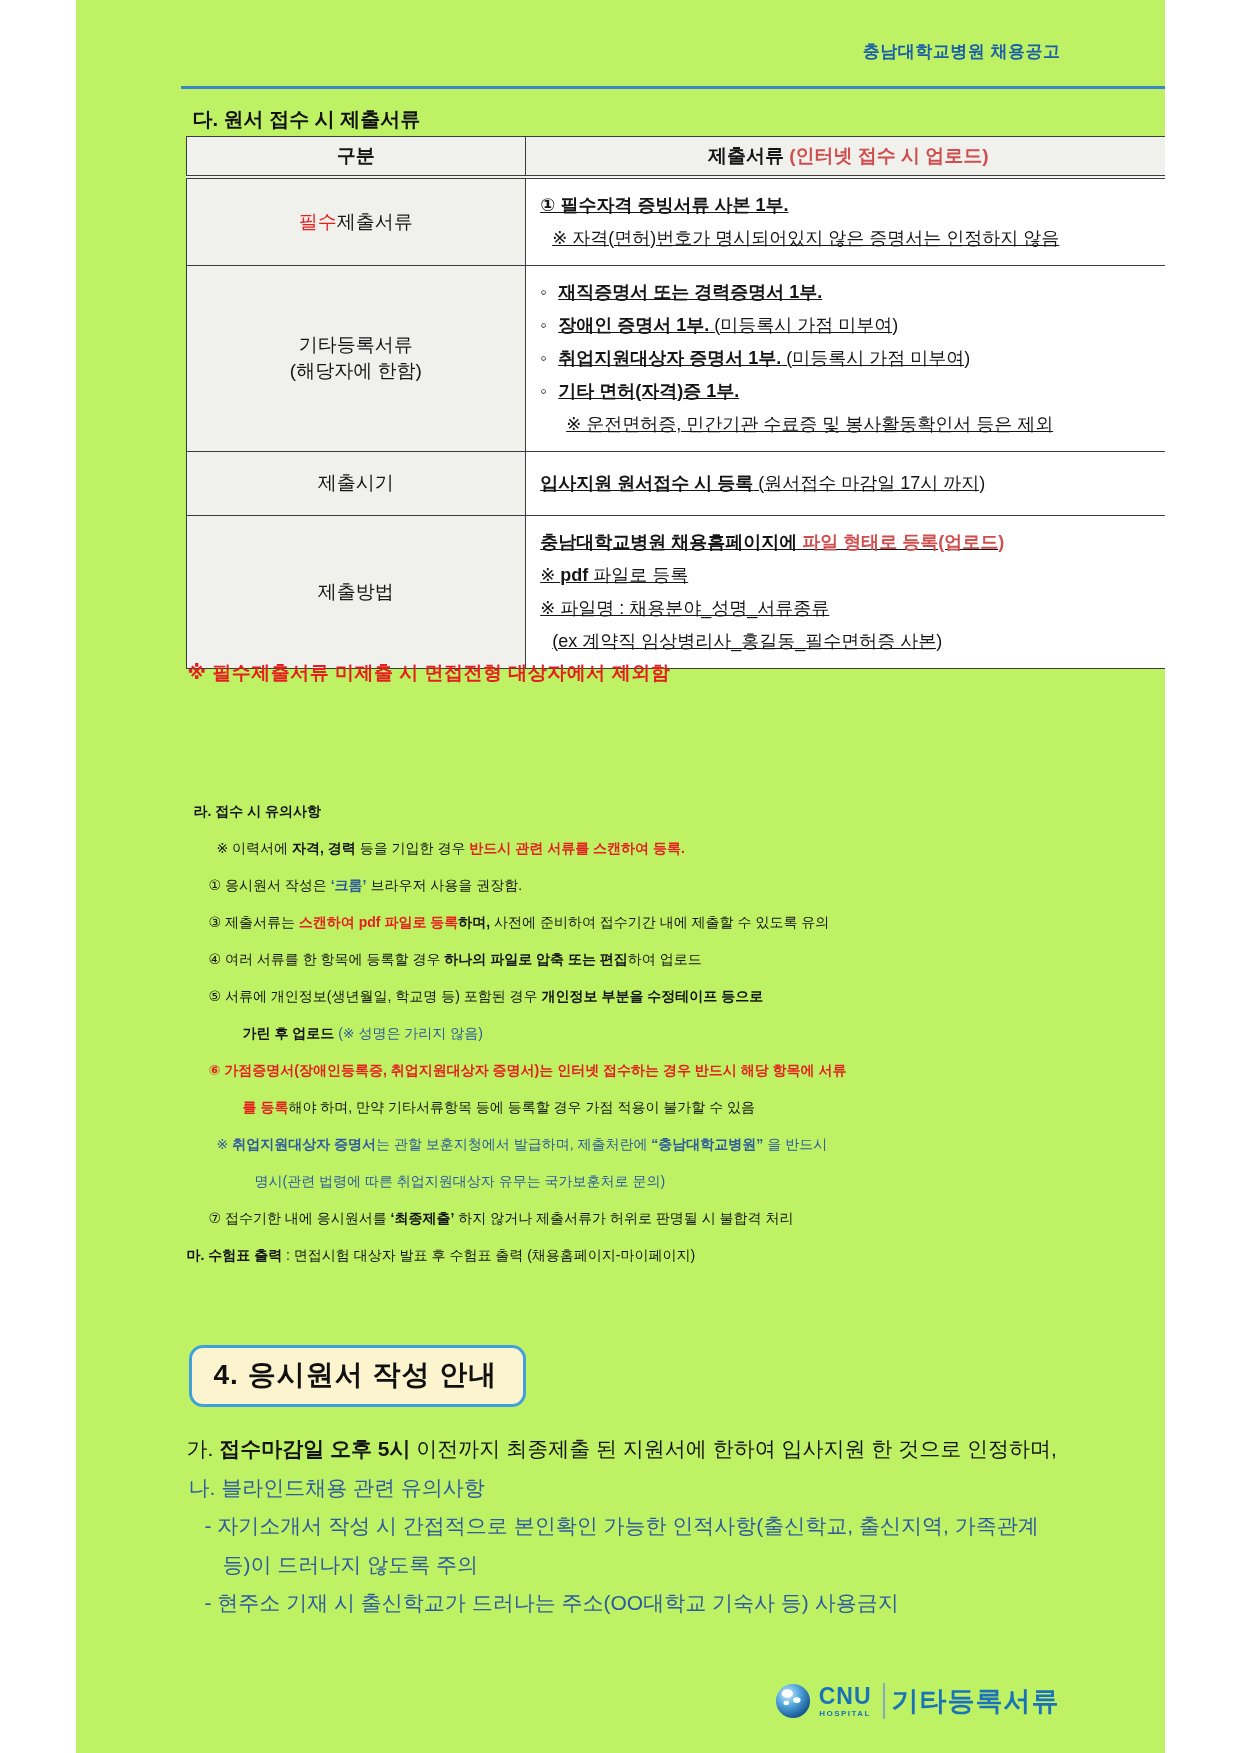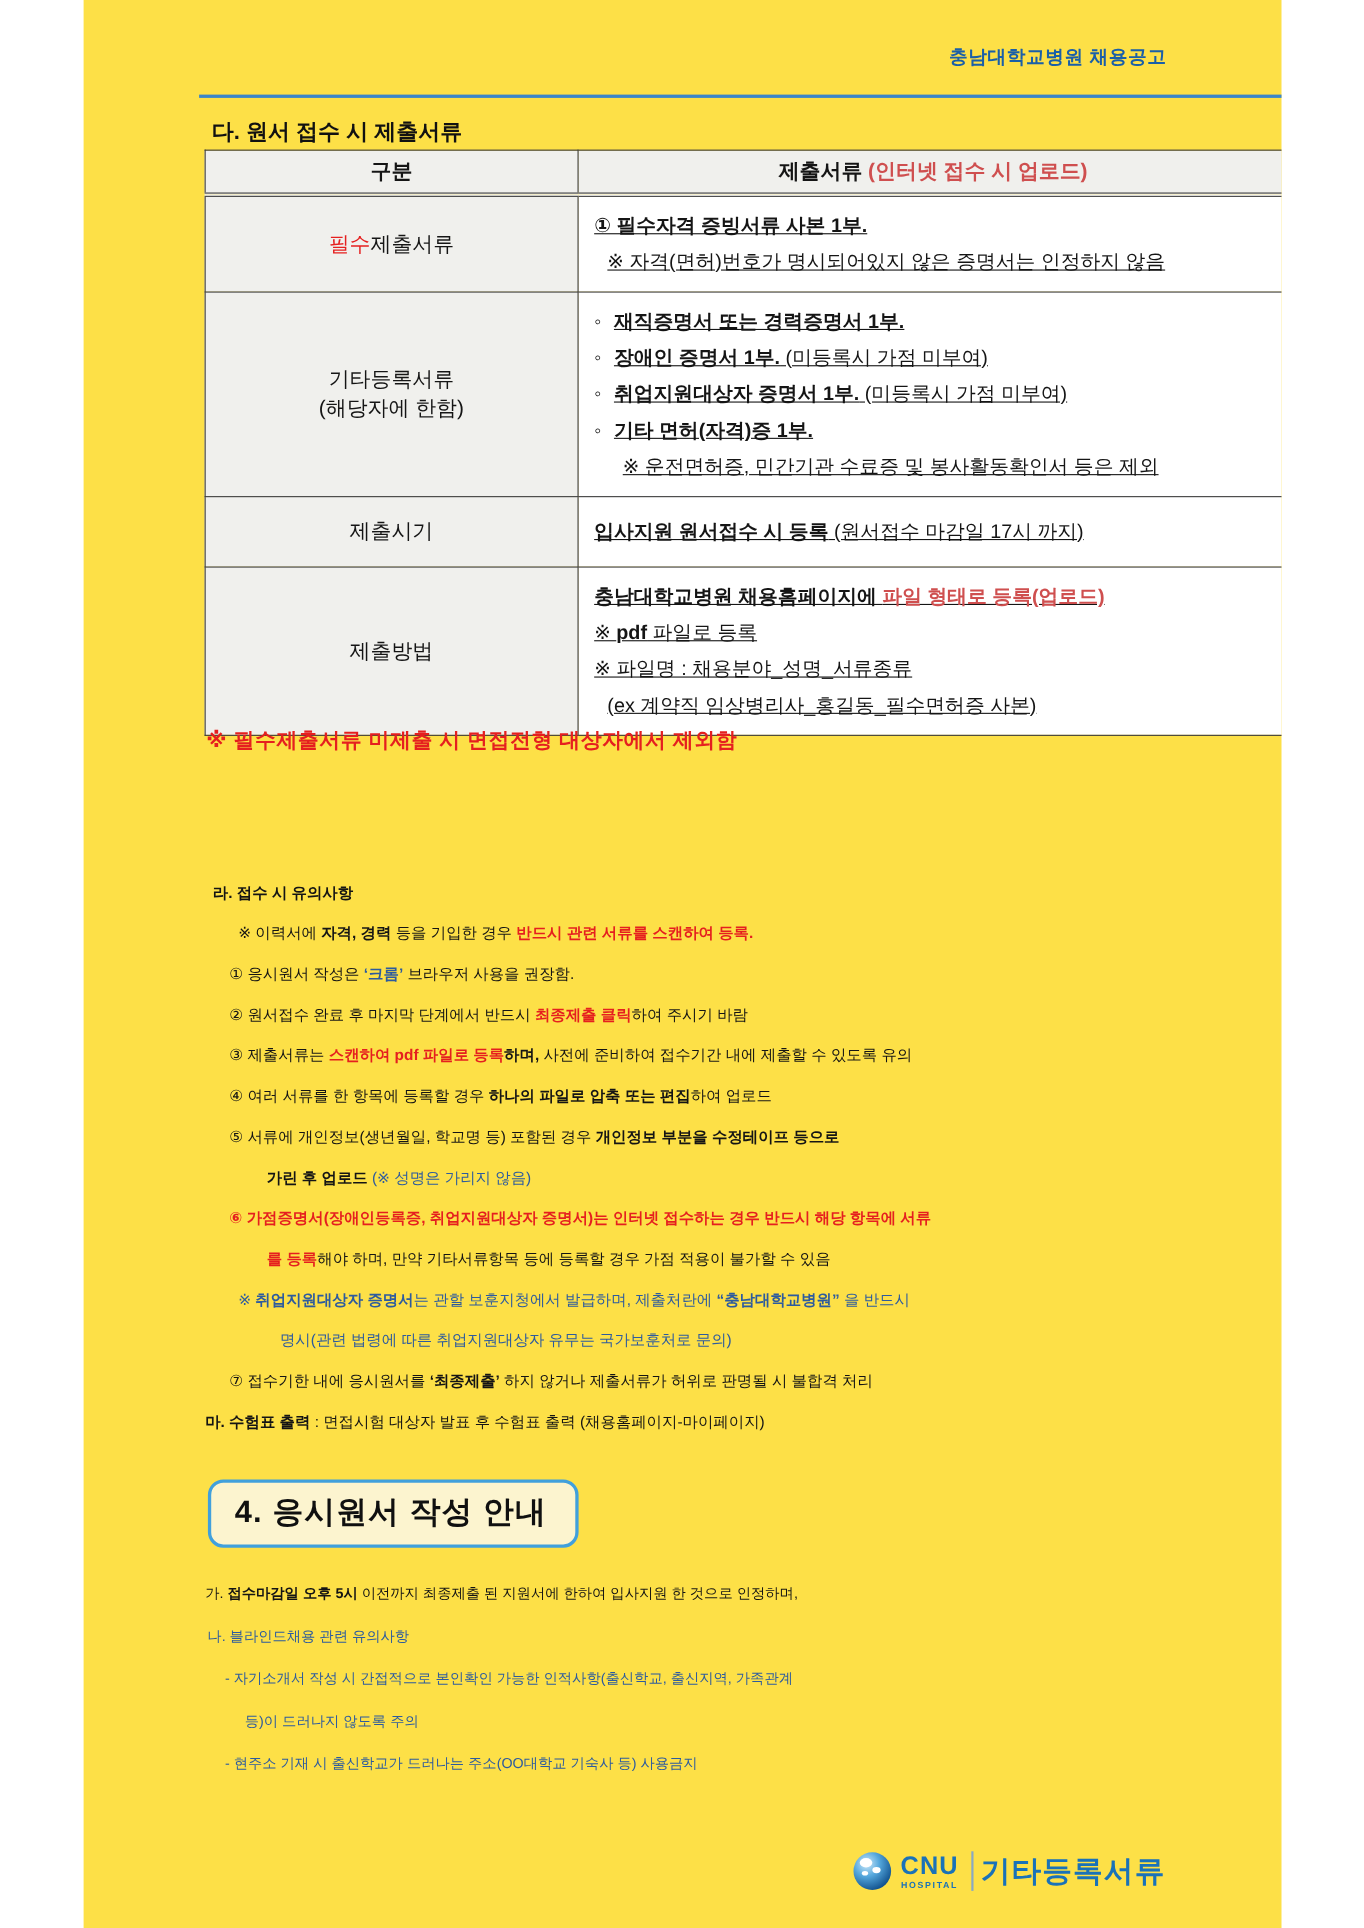--- a/index.html
+++ b/index.html
@@ -1,19 +1,19 @@
 <!DOCTYPE html>
 <html><head>
 <meta charset="utf-8">
 <style>
   * { margin:0; padding:0; box-sizing:border-box; }
   html,body { background:#ffffff; }
   .page {
     position:relative; width:1089px; height:1753px; margin:0 auto;
-    background:#fde047; overflow:hidden;
+    background:#bef264; overflow:hidden;
     font-family:"Liberation Sans","DejaVu Sans",sans-serif;
     color:#111111;
   }
   .abs { position:absolute; }
 
   
   .hdr-title { top:40px; right:104px; font-size:17px; font-weight:bold; color:#1a5fa8; letter-spacing:0.5px; }
   .hdr-rule { top:86px; left:105px; width:1032px; height:3px; background:#3a86c8; }
 
   
@@ -47,21 +47,21 @@
 
   
   .sec4-box {
     top:1345px; left:113px;
     background:#fcf4cf; border:3px solid #41a0dc; border-radius:14px;
     padding:8px 26px 10px 22px;
     font-size:28px; font-weight:bold; color:#101010; letter-spacing:1px;
   }
 
   
-  .sec4-block { top:1430px; left:105px; width:1035px; font-size:13px; line-height:38.5px; color:#141414; }
+  .sec4-block { top:1430px; left:105px; width:1035px; font-size:21px; line-height:38.5px; color:#141414; }
   .s4-ga { padding-left:6px; }
   .s4-ga2 { padding-left:42px; }
   .s4-na { padding-left:8px; }
   .s4-dash { padding-left:24px; }
   .s4-dash2 { padding-left:42px; }
 
   
   .footer-logo { top:1666px; right:105px; display:flex; align-items:center; gap:7px;margin-top:16px; }
   .globe { width:38px; height:38px; }
   .cnu-block { display:flex; flex-direction:column; align-items:center; line-height:1; margin-right:4px; }
@@ -123,21 +123,20 @@
     </tr>
   </tbody>
     </table>
 
   <div class="abs tbl-note">※ 필수제출서류 미제출 시 면접전형 대상자에서 제외함</div>
 
   <div class="abs ra-block">
     <div class="ra-heading">라. 접수 시 유의사항</div>
     <div class="p-note"><span>※ 이력서에 </span><span class="bold">자격, 경력</span><span> 등을 기입한 경우 </span><span class="bold red">반드시 관련 서류를 스캔하여 등록.</span></div>
     <div class="p-num"><span>① 응시원서 작성은 </span><span class="bold blue">‘크롬’</span><span> 브라우저 사용을 권장함.</span></div>
-    <div class="p-num"><span>② 원서접수 완료 후 마지막 단계에서 반드시 </span><span class="bold red">최종제출 클릭</span><span>하여 주시기 바람</span></div>
     <div class="p-num"><span>③ 제출서류는 </span><span class="bold red">스캔하여 pdf 파일로 등록</span><span class="bold">하며,</span><span> 사전에 준비하여 접수기간 내에 제출할 수 있도록 유의</span></div>
     <div class="p-num"><span>④ 여러 서류를 한 항목에 등록할 경우 </span><span class="bold">하나의 파일로 압축 또는 편집</span><span>하여 업로드</span></div>
     <div class="p-num"><span>⑤ 서류에 개인정보(생년월일, 학교명 등) 포함된 경우 </span><span class="bold">개인정보 부분을 수정테이프 등으로</span></div>
     <div class="p-cont"><span class="bold">가린 후 업로드 </span><span class="blue">(※ 성명은 가리지 않음)</span></div>
     <div class="p-num bold red">⑥ 가점증명서(장애인등록증, 취업지원대상자 증명서)는 인터넷 접수하는 경우 반드시 해당 항목에 서류</div>
     <div class="p-cont"><span class="bold red">를 등록</span><span>해야 하며, 만약 기타서류항목 등에 등록할 경우 가점 적용이 불가할 수 있음</span></div>
     <div class="p-note blue"><span>※ </span><span class="bold">취업지원대상자 증명서</span><span>는 관할 보훈지청에서 발급하며, 제출처란에 </span><span class="bold">“충남대학교병원”</span><span> 을 반드시</span></div>
     <div class="p-cont2 blue">명시(관련 법령에 따른 취업지원대상자 유무는 국가보훈처로 문의)</div>
     <div class="p-num"><span>⑦ 접수기한 내에 응시원서를 </span><span class="bold">‘최종제출’</span><span> 하지 않거나 제출서류가 허위로 판명될 시 불합격 처리</span></div>
     <div class="p-ma"><span class="bold">마. 수험표 출력</span><span> : 면접시험 대상자 발표 후 수험표 출력 (채용홈페이지-마이페이지)</span></div>

